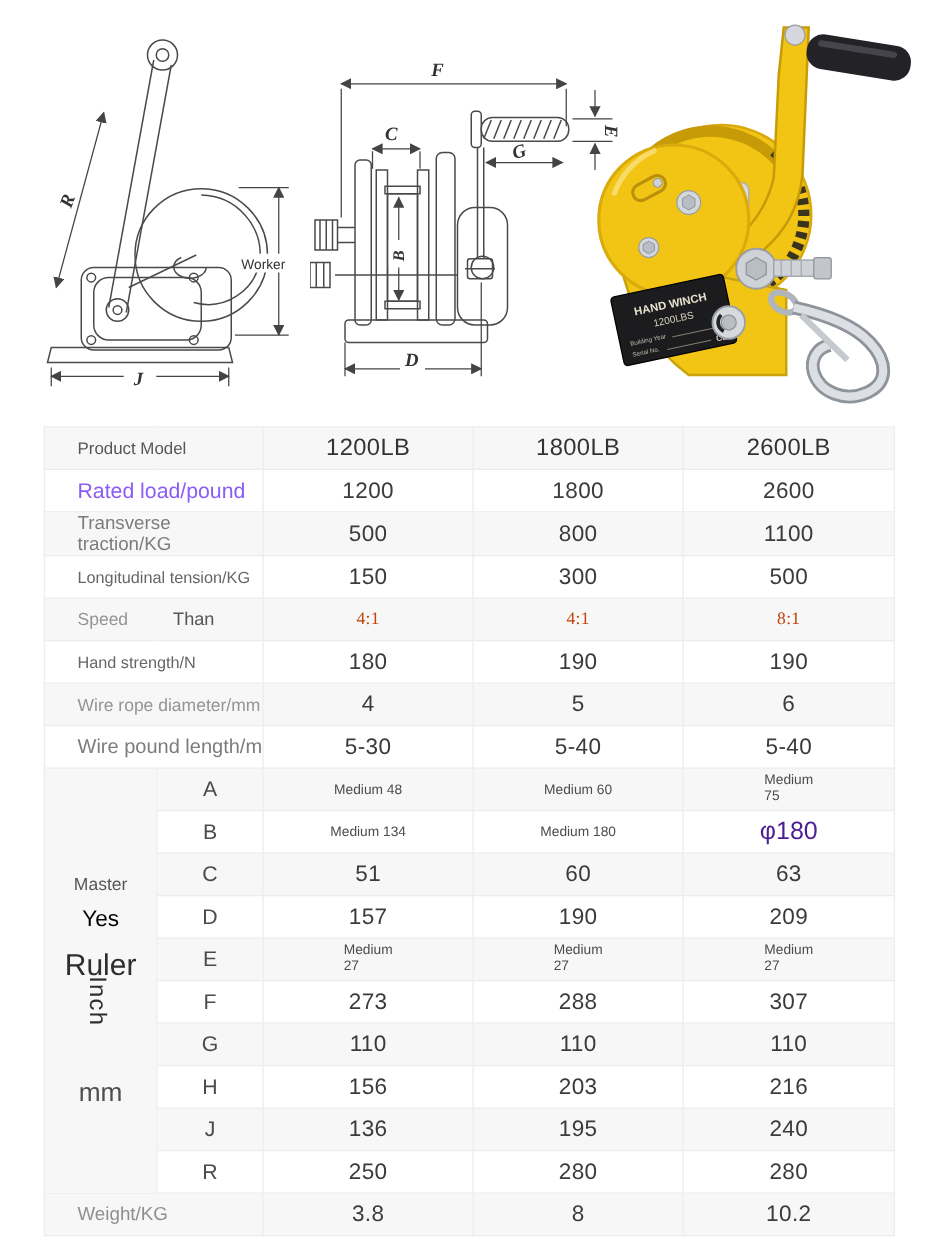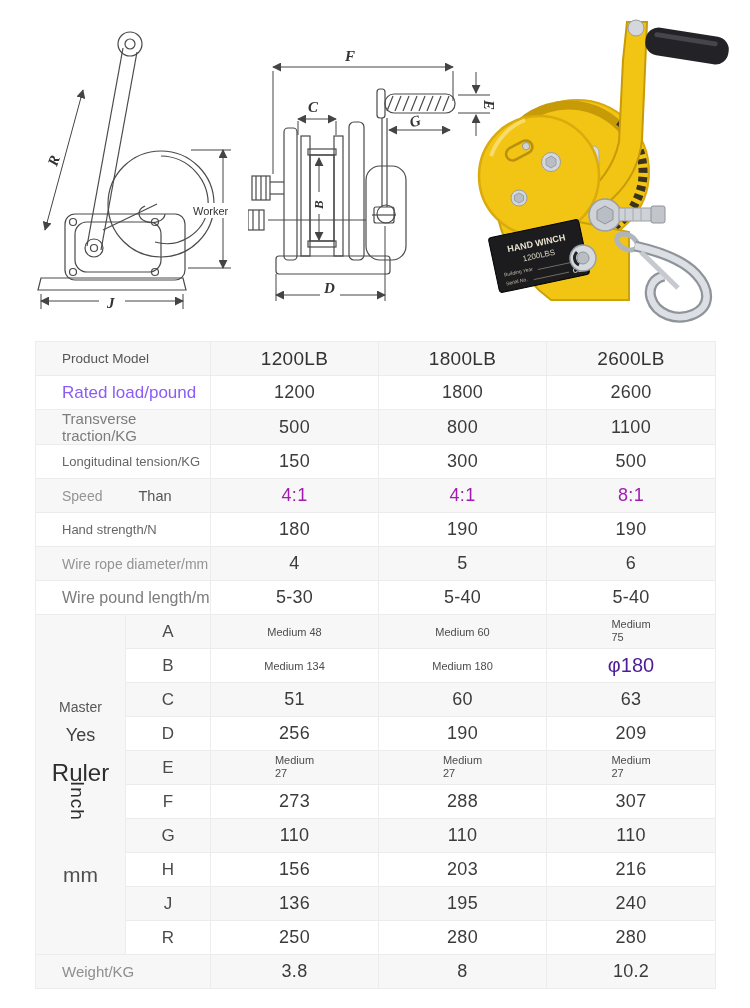--- a/index.html
+++ b/index.html
@@ -24,31 +24,31 @@
   .lbl{text-align:left;padding-left:26px;}
   .s13{font-size:13.5px;color:#565656;}
   .s17{font-size:17px;color:#8b5cf6;}
   .s15{font-size:15px;color:#7c7c7c;}
   .s12{font-size:13px;color:#666;}
   .s14l{font-size:14px;color:#949494;}
   .s16{font-size:16px;color:#7c7c7c;}
   .s15l{font-size:15px;color:#8f8f8f;}
   .val{font-size:18px;color:#3b3b3b;letter-spacing:.3px;}
   .val-lg{font-size:19px;color:#333;}
-  .val-sm{font-size:18px;color:#a21caf;}
+  .val-sm{font-size:14px;color:#c2410c;font-family:Liberation Serif, serif;}
   .med{font-size:11px;color:#4c4c4c;}
   .letter{font-size:17px;color:#4a4a4a;}
   .med2{display:inline-block;text-align:left;font-size:11px;line-height:1.25;color:#4c4c4c;}
   .med2 span{display:block;}
   .phi{font-size:20px;color:#4c1d95;margin-left:40px;}
   .than{margin-left:36px;color:#555;font-size:14.5px;}
   td.side{position:relative;}
   td.side span{position:absolute;left:0;right:0;text-align:center;}
   .master{top:84px;font-size:14px;color:#565656;}
-  .yes{top:110px;font-size:18px;color:#404040;}
+  .yes{top:110px;font-size:18px;color:#000000;}
   .ruler{top:144px;font-size:24px;color:#2e2e2e;}
   .inch{top:166px;left:30px !important;right:auto !important;writing-mode:vertical-rl;
         font-size:19px;color:#2e2e2e;letter-spacing:1px;}
   .mm{top:248px;font-size:21px;color:#4f4f4f;}
 </style>
 </head>
 <body>
 
 <div class="page">
 
@@ -314,21 +314,21 @@
       <td class="phi">φ180</td>
     </tr>
     <tr class="alt">
       <td class="letter">C</td>
       <td class="val">51</td>
       <td class="val">60</td>
       <td class="val">63</td>
     </tr>
     <tr class="plain">
       <td class="letter">D</td>
-      <td class="val">256</td>
+      <td class="val">157</td>
       <td class="val">190</td>
       <td class="val">209</td>
     </tr>
     <tr class="alt">
       <td class="letter">E</td>
       <td><span class="med2"><span>Medium</span><span>27</span></span></td>
       <td><span class="med2"><span>Medium</span><span>27</span></span></td>
       <td><span class="med2"><span>Medium</span><span>27</span></span></td>
     </tr>
     <tr class="plain">

